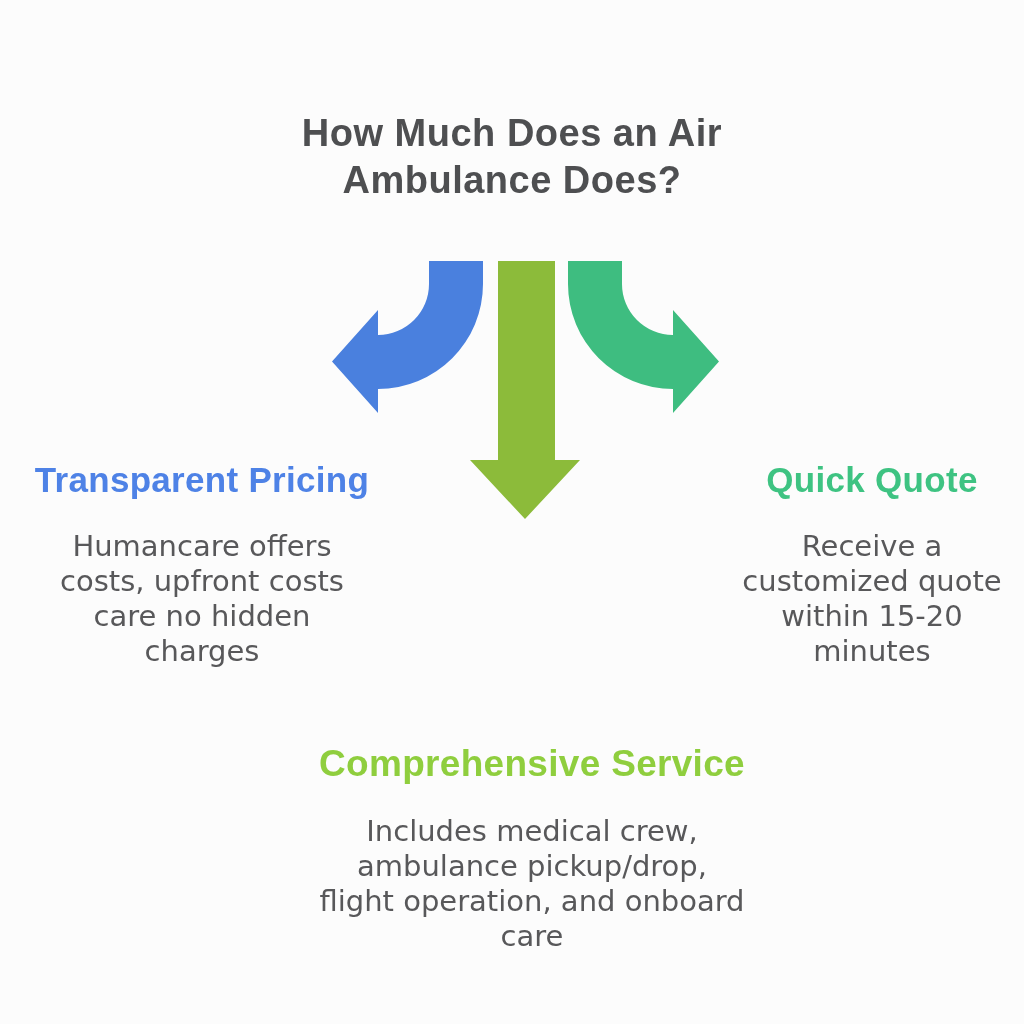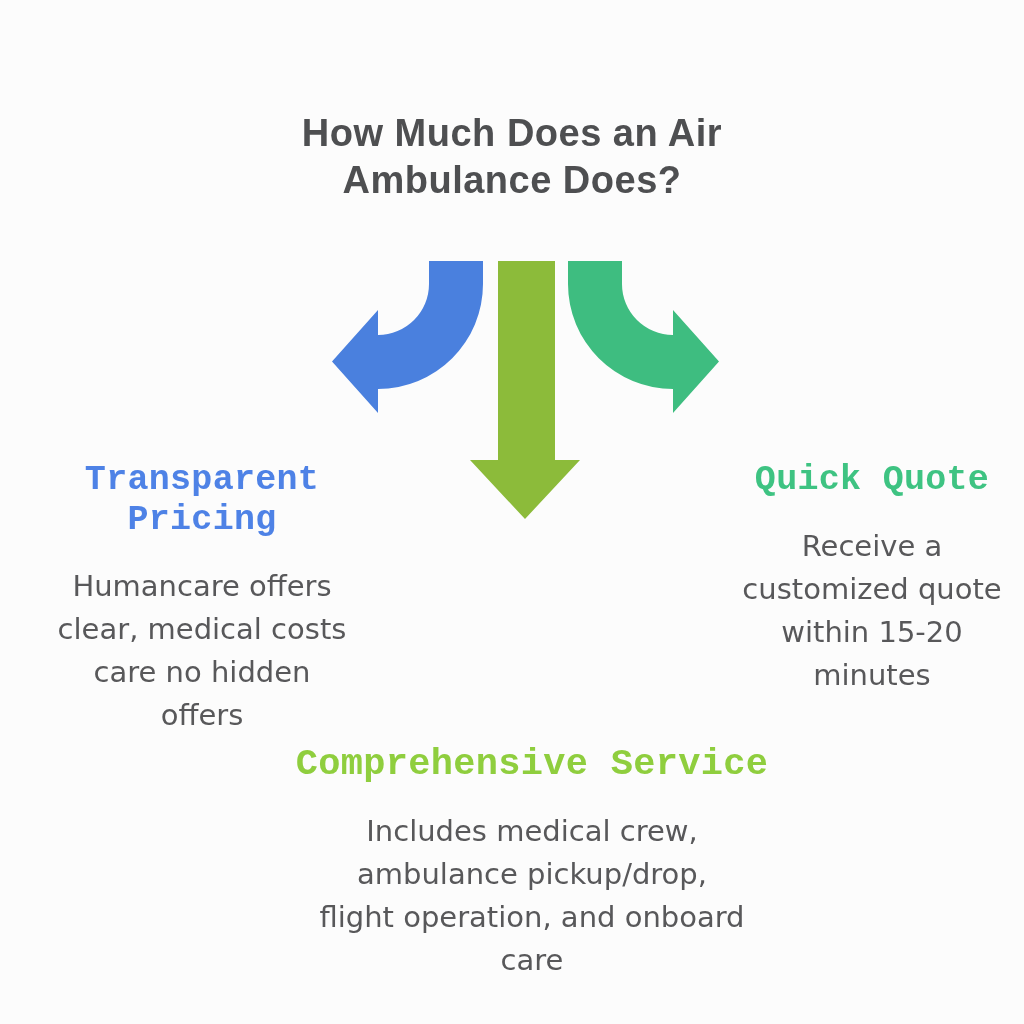--- a/index.html
+++ b/index.html
@@ -41,32 +41,31 @@
   .block {
     position: absolute;
     text-align: center;
   }
   .block .heading {
     margin: 0 0 17px 0;
     font-size: 35px;
     line-height: 40px;
     font-weight: bold;
     letter-spacing: 0.3px;
-    font-family: Liberation Mono, monospace;
   }
   .heading.c-blue    { color: #4e82e6; }
   .heading.c-emerald { color: #3ec382; }
   .heading.c-lime    { color: #8fce3e; }
   .bodytext {
     font-family: "DejaVu Sans", sans-serif;
     font-size: 29px;
     line-height: 35px;
     color: #58585a;
   }
-  .bodytext .bline { display: block; margin-top: 8px; }
+  .bodytext .bline { display: block; }
 
   .block-left   { left: 18px;  top: 460px; width: 368px; }
   .block-right  { left: 688px; top: 460px; width: 368px; }
   .block-bottom { left: 20px;  top: 743px; width: 1024px; }
   .block-bottom .heading { font-size: 37px; line-height: 42px; margin-bottom: 16px; }
 </style>
 </head>
 <body>
 
 <div class="canvas">
@@ -79,23 +78,23 @@
   <svg class="arrows" viewBox="300 230 460 300" xmlns="http://www.w3.org/2000/svg" aria-hidden="true">
     <path d="M 429,261 L 483,261 L 483,284 A 105 105 0 0 1 378,389 L 378,413 L 332,361.5 L 378,310 L 378,335 A 51 51 0 0 0 429,284 Z" fill="#4a80de"></path>
     <path d="M 498,261 L 555,261 L 555,460 L 580,460 L 525,519 L 470,460 L 498,460 Z" fill="#8cbb3a"></path>
     <path d="M 622,261 L 568,261 L 568,284 A 105 105 0 0 0 673,389 L 673,413 L 719,361.5 L 673,310 L 673,335 A 51 51 0 0 1 622,284 Z" fill="#3ebd80"></path>
   </svg>
 
   <section class="block block-left">
     <h2 class="heading c-blue">Transparent Pricing</h2>
     <p class="bodytext">
       <span class="bline">Humancare offers</span>
-      <span class="bline">clear, medical costs</span>
+      <span class="bline">costs, upfront costs</span>
       <span class="bline">care no hidden</span>
-      <span class="bline">offers</span>
+      <span class="bline">charges</span>
     </p>
   </section>
 
   <section class="block block-right">
     <h2 class="heading c-emerald">Quick Quote</h2>
     <p class="bodytext">
       <span class="bline">Receive a</span>
       <span class="bline">customized quote</span>
       <span class="bline">within 15-20</span>
       <span class="bline">minutes</span>

